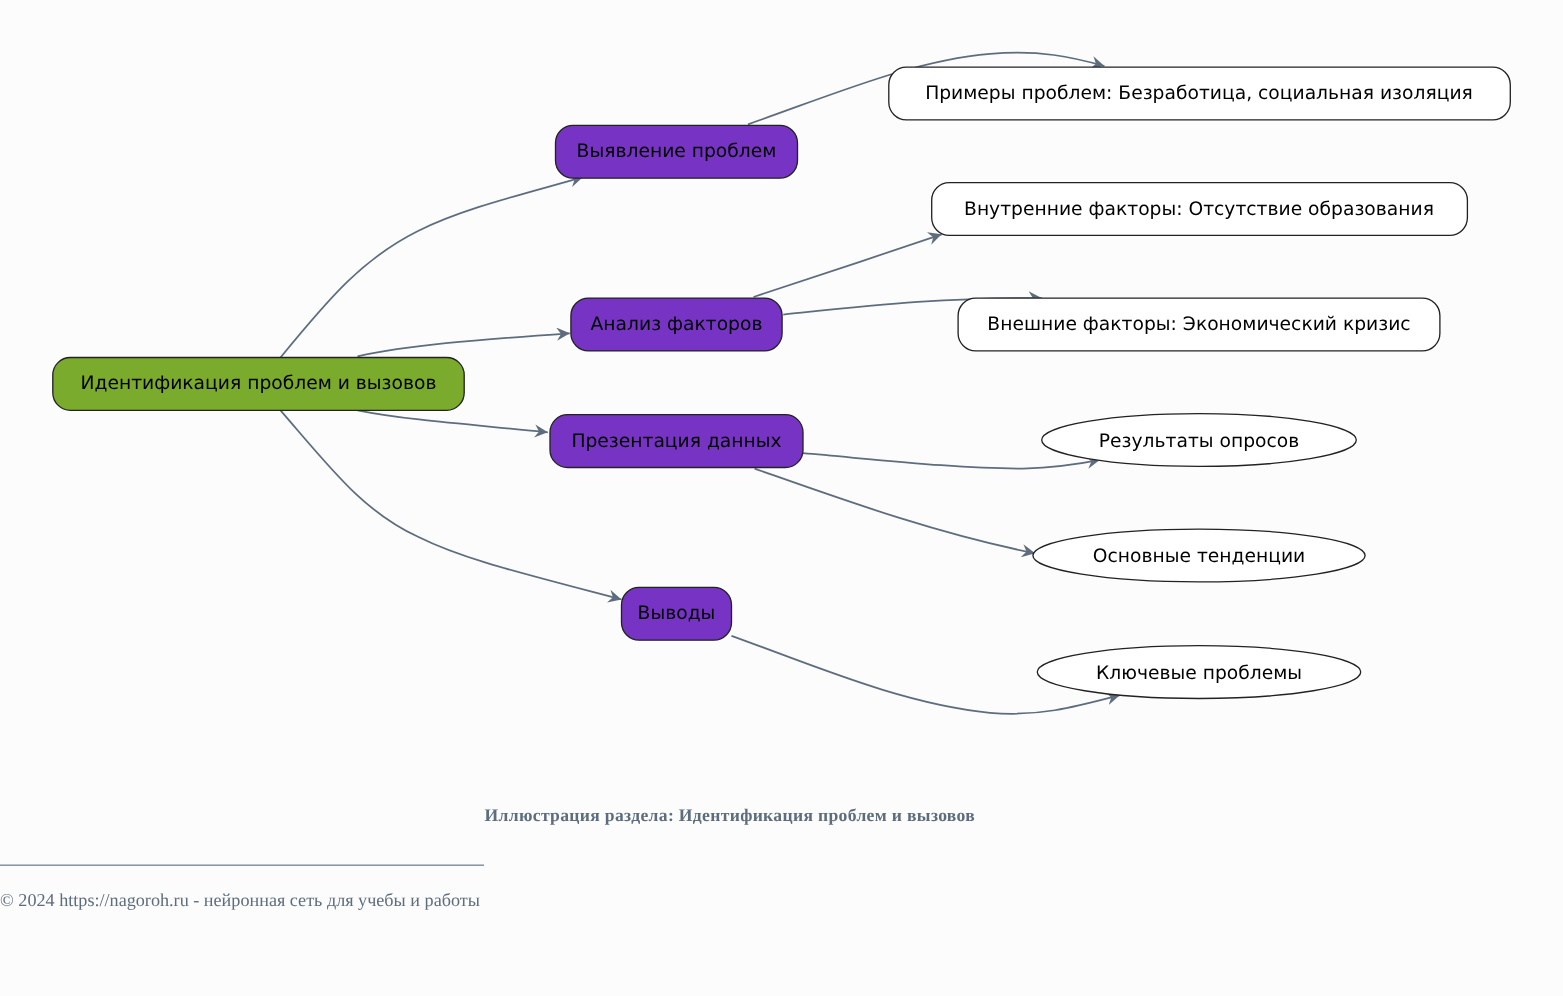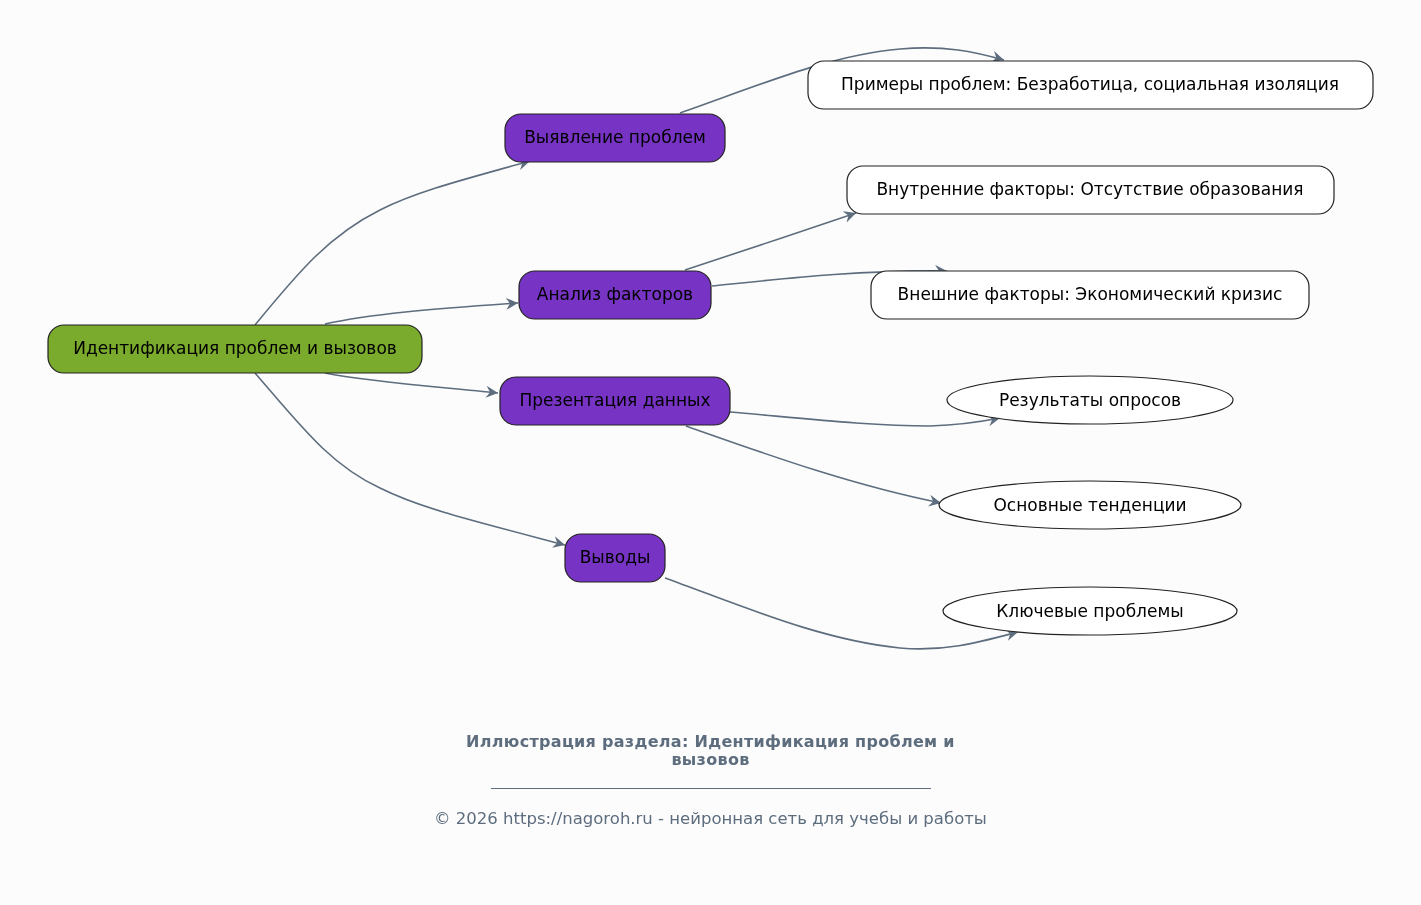--- a/index.html
+++ b/index.html
@@ -1,21 +1,21 @@
 <!DOCTYPE html>
 <html><head>
 <meta charset="utf-8">
 <style>
   html, body { margin: 0; padding: 0; background: #fcfcfc; }
   body { width: 1421px; height: 905px; position: relative; overflow: hidden;
          font-family: "DejaVu Sans", sans-serif; }
   #diagram { position: absolute; left: 0; top: 0; }
   .node-text { font-family: "DejaVu Sans", sans-serif; font-size: 17px; fill: #000; }
   .edge { fill: none; stroke: #5d6d7e; stroke-width: 1.6; }
-  .caption { position: absolute; left: 0; width: 1421px; text-align: center; color: #5d6d7e; }
+  .caption { position: absolute; left: 0; width: 1421px; color: #5d6d7e; font-family: Liberation Serif, serif; }
   .caption-title { top: 733px; font-weight: bold; font-size: 16px; line-height: 18px; letter-spacing: 0.3px; }
   .caption-rule { top: 776px; font-size: 14px; }
   .caption-footer { top: 809px; font-size: 16.5px; }
   .rule-line { display: inline-block; width: 440px; border-bottom: 1px solid #5d6d7e; }
 </style>
 </head>
 <body>
 
 <svg id="diagram" width="1421" height="905" viewBox="0 0 1421 905">
   <defs>
@@ -84,13 +84,13 @@
     <text class="node-text" x="1090" y="617" text-anchor="middle">Ключевые проблемы</text>
   </g>
 </svg>
 
 <div class="caption caption-title">
   <div style="width:540px;margin:0 auto;">Иллюстрация раздела: Идентификация проблем и вызовов</div>
 </div>
 <div class="caption caption-rule">
   <span class="rule-line"></span>
 </div>
-<div class="caption caption-footer">© 2026 https://nagoroh.ru - нейронная сеть для учебы и работы</div>
+<div class="caption caption-footer">© 2024 https://nagoroh.ru - нейронная сеть для учебы и работы</div>
 
 </body></html>

